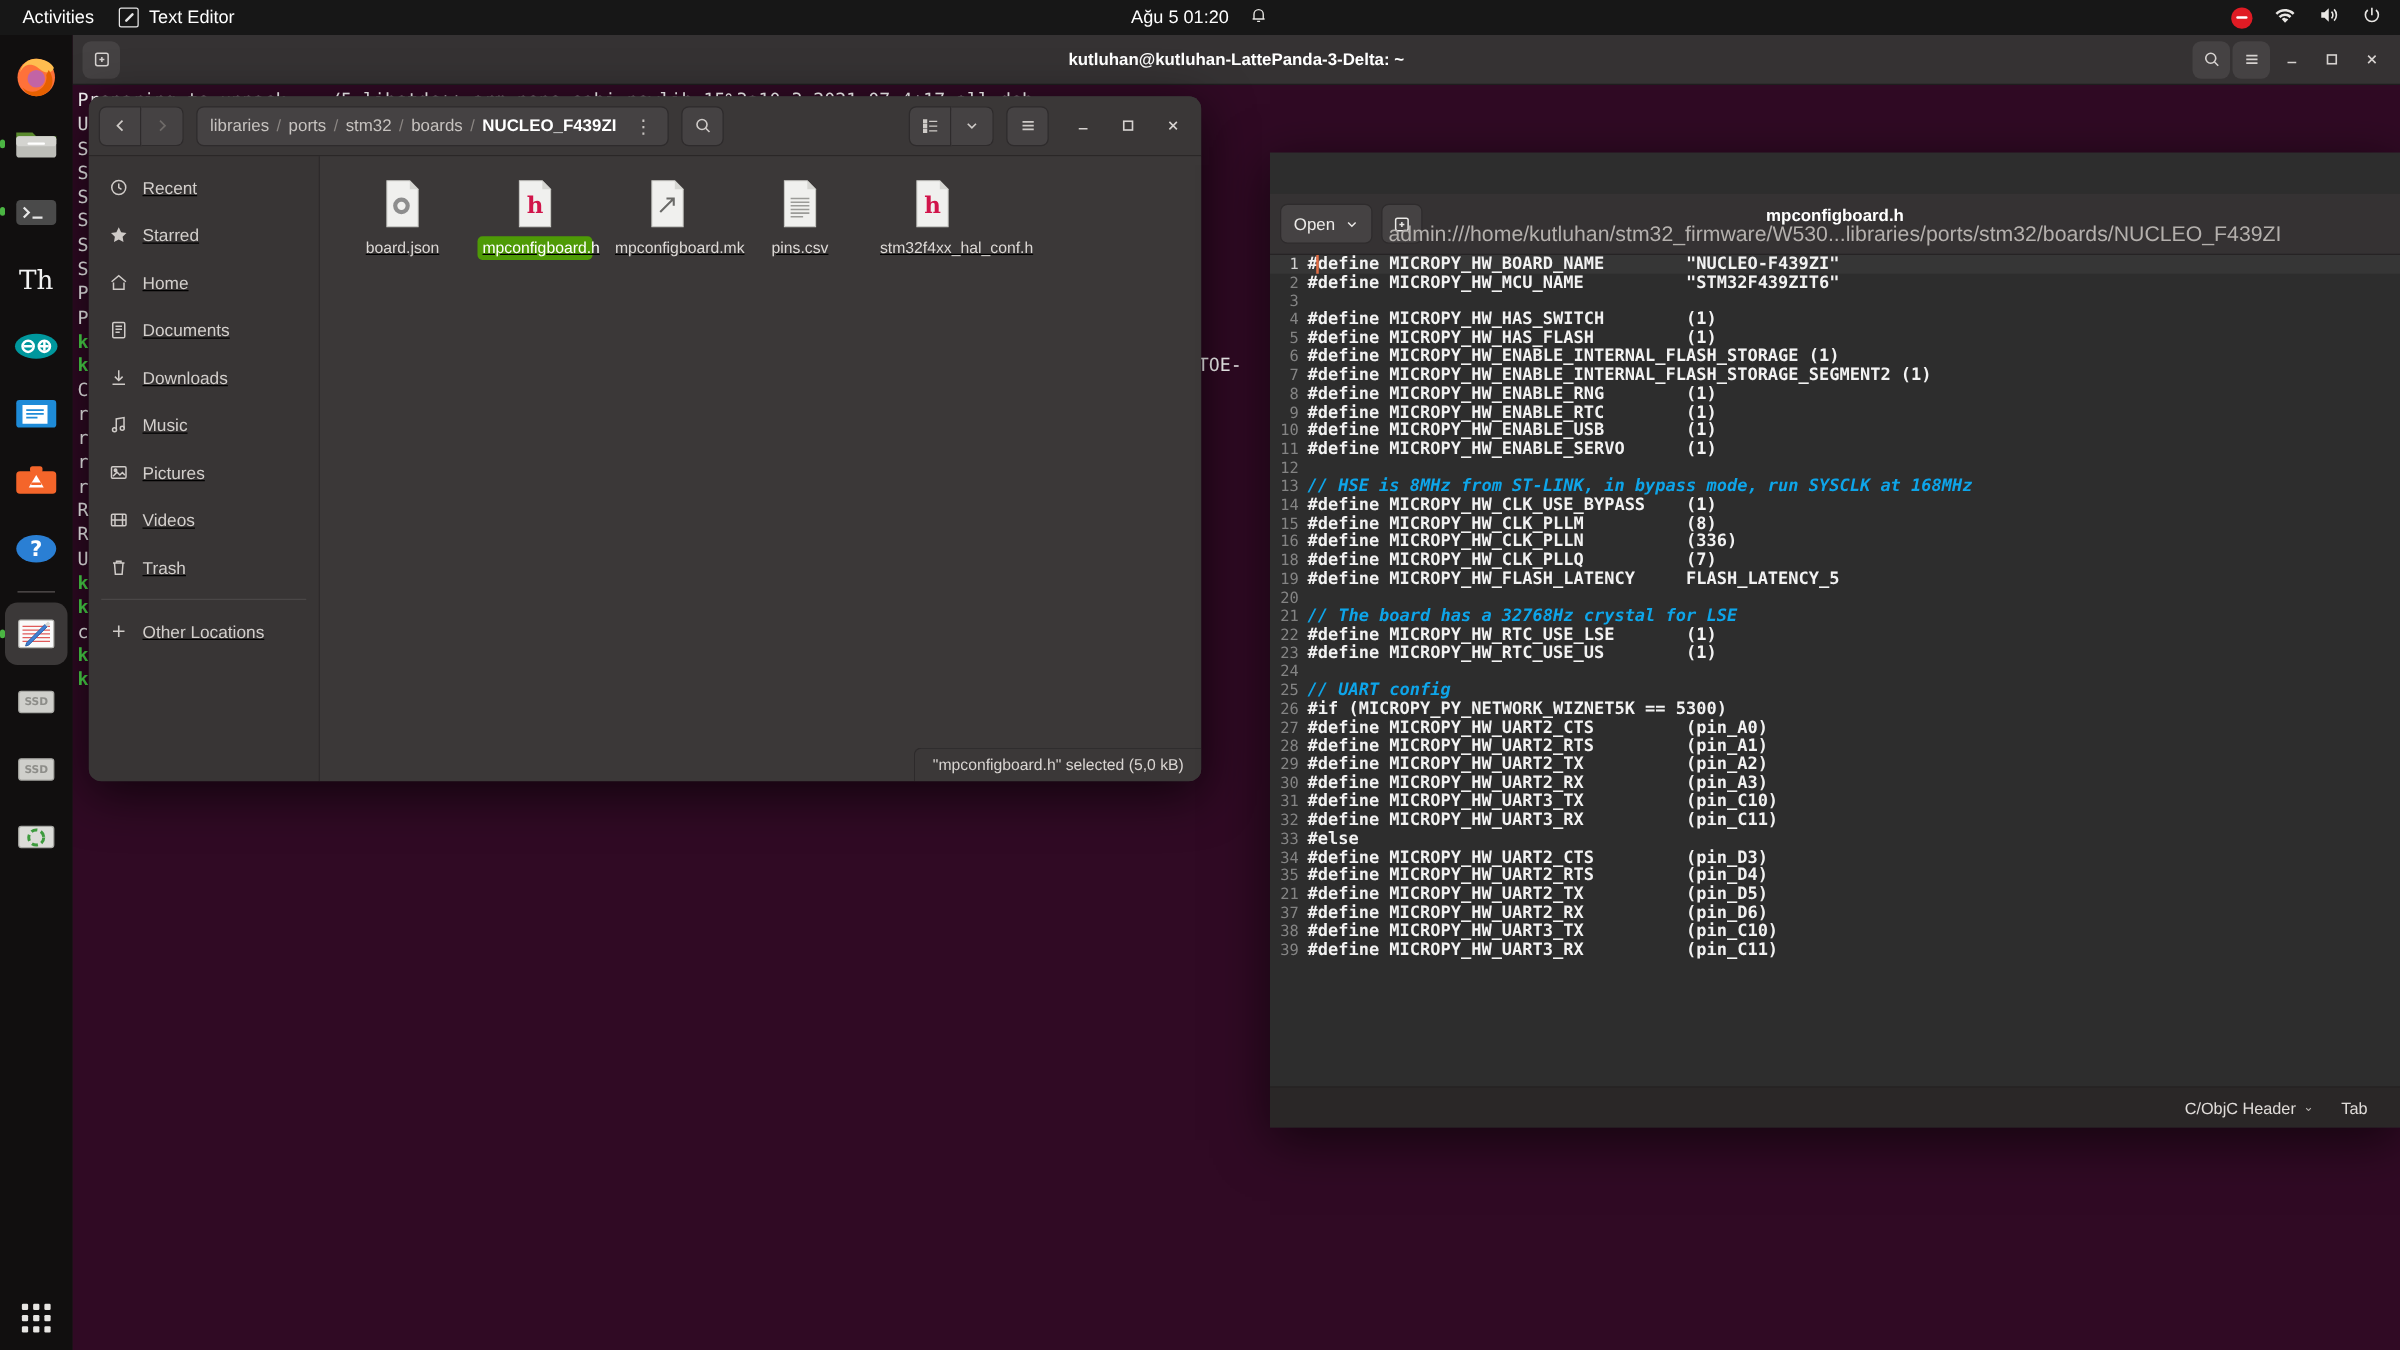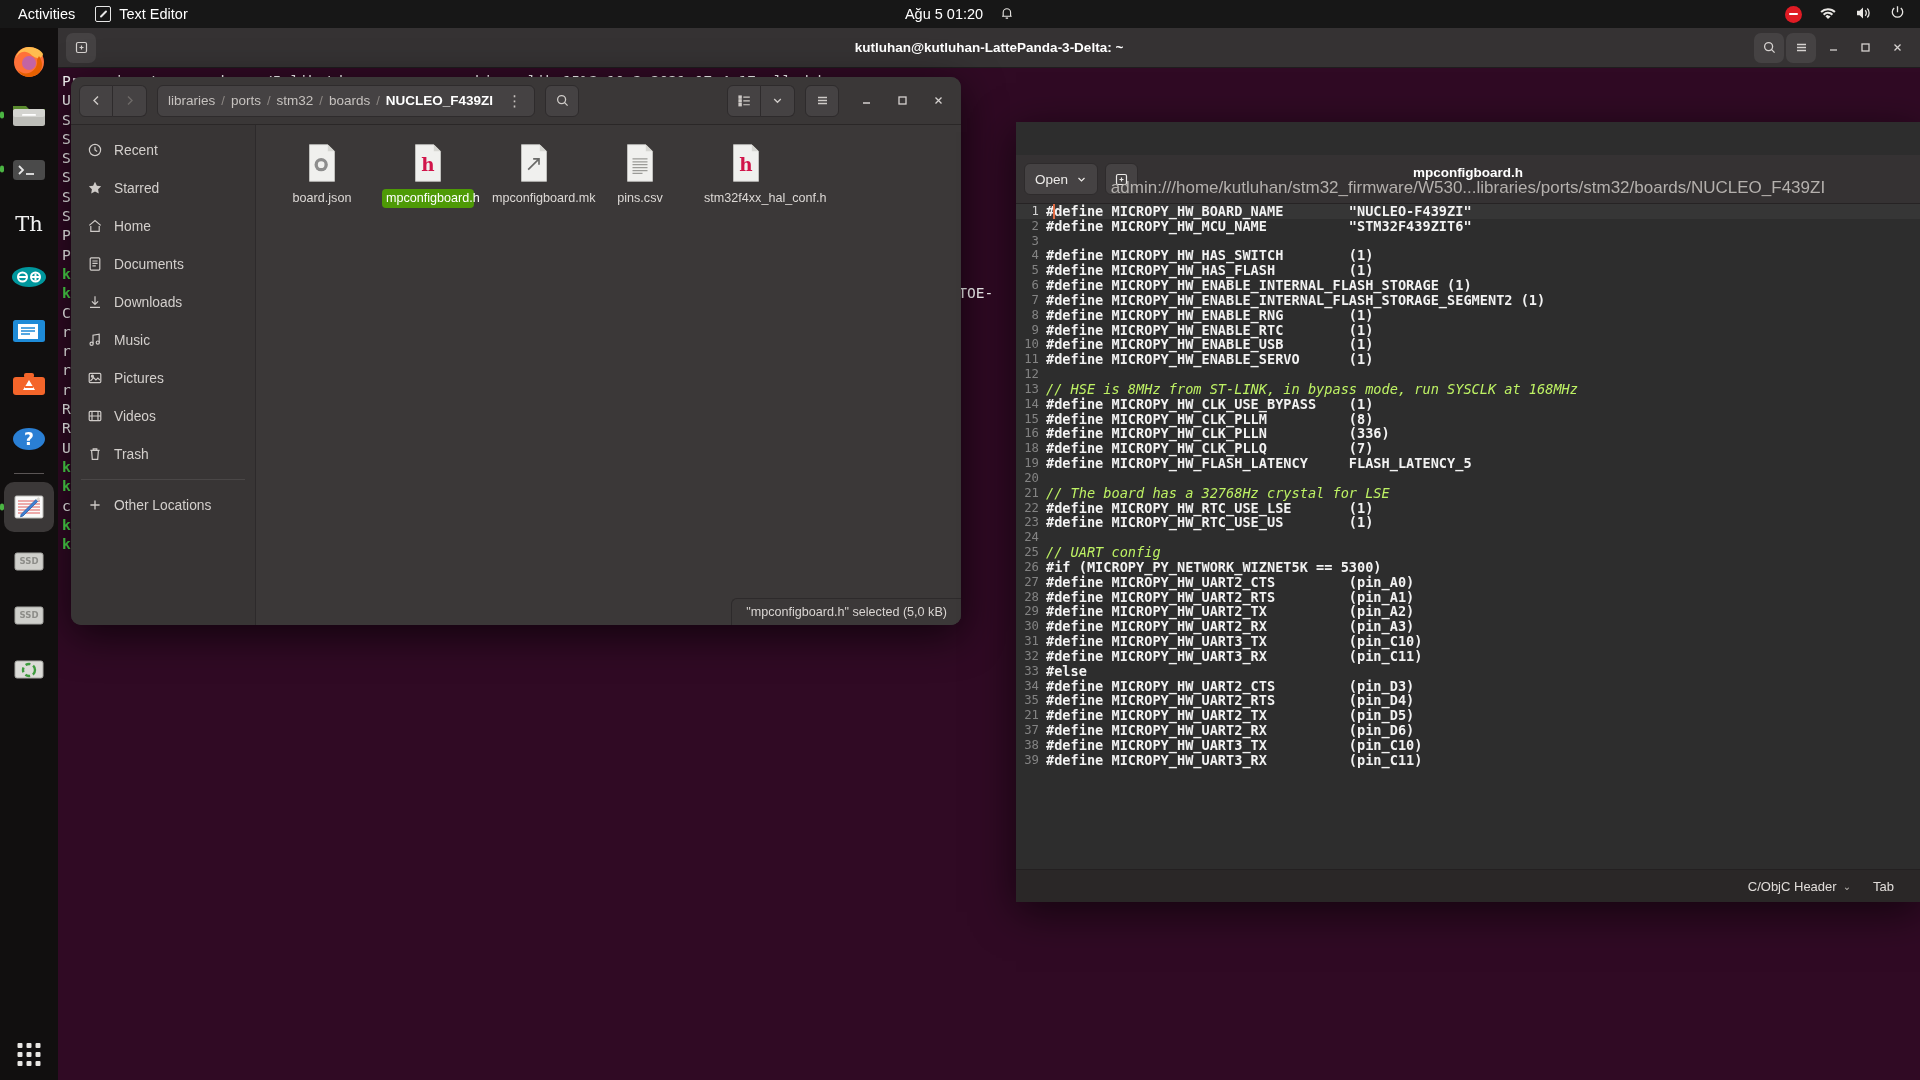--- a/index.html
+++ b/index.html
@@ -127,21 +127,21 @@
     display: flex; align-items: center; justify-content: center; color: #cfcbc8;
   }
   .hdr-grp { display: flex; margin-left: 2px; }
   .hdr-grp .hdr-btn { border-radius: 0; }
   .hdr-grp .hdr-btn:first-child { border-radius: 6px 0 0 6px; }
   .hdr-grp .hdr-btn:last-child { border-radius: 0 6px 6px 0; border-left: none; }
   .spacer { flex: 1 1 auto; }
   .win-ctl { width: 30px; height: 30px; display: flex; align-items: center; justify-content: center;
              color: #d6d2d0; font-size: 13px; }
 
-  #files-main { flex: 1 1 auto; display: flex; min-height: 0; }
+  #files-main { flex: 1 1 auto; display: flex; min-height: 0; text-decoration: underline; }
   #files-sidebar {
     width: 185px; background: #383535; padding-top: 6px; flex: 0 0 auto;
     border-right: 1px solid #2d2a2b;
   }
   .side-item {
     height: 38px; display: flex; align-items: center; gap: 11px;
     padding-left: 16px; color: #d3cfcc; font-size: 13.8px;
   }
   .side-item svg { flex: 0 0 auto; }
   .side-sep { height: 1px; background: #4a4747; margin: 6px 10px; }
@@ -184,21 +184,21 @@
     font-size: 13.6px; line-height: 14.84px;
   }
   .code-row { display: flex; white-space: pre; height: 14.84px; }
   .code-row.cur { background: #363636; }
   .ln {
     width: 30px; flex: 0 0 30px; text-align: right; padding-right: 7px;
     color: #848484; font-size: 12.3px;
   }
   .code-row.cur .ln { color: #d0d0d0; }
   .ctext { color: #f2f2f2; font-weight: bold; }
-  .ctext.comment { color: #bef264; font-style: italic; font-weight: normal; }
+  .ctext.comment { color: #0ea5e9; font-style: italic; font-weight: bold; }
   .caret { position: absolute; left: 37px; top: 0; width: 1.6px; height: 14.84px; background: #e06c44; }
   #ed-status {
     height: 33px; background: #2a2727; display: flex; align-items: center;
     justify-content: flex-end; gap: 22px; padding-right: 26px; color: #e0dcd9; font-size: 13px;
     flex: 0 0 auto; border-top: 1px solid #232021;
   }
   #ed-status .st { display: flex; align-items: center; gap: 6px; }
   .chev { font-size: 10px; color: #b9b5b2; }
 </style>
 </head>

